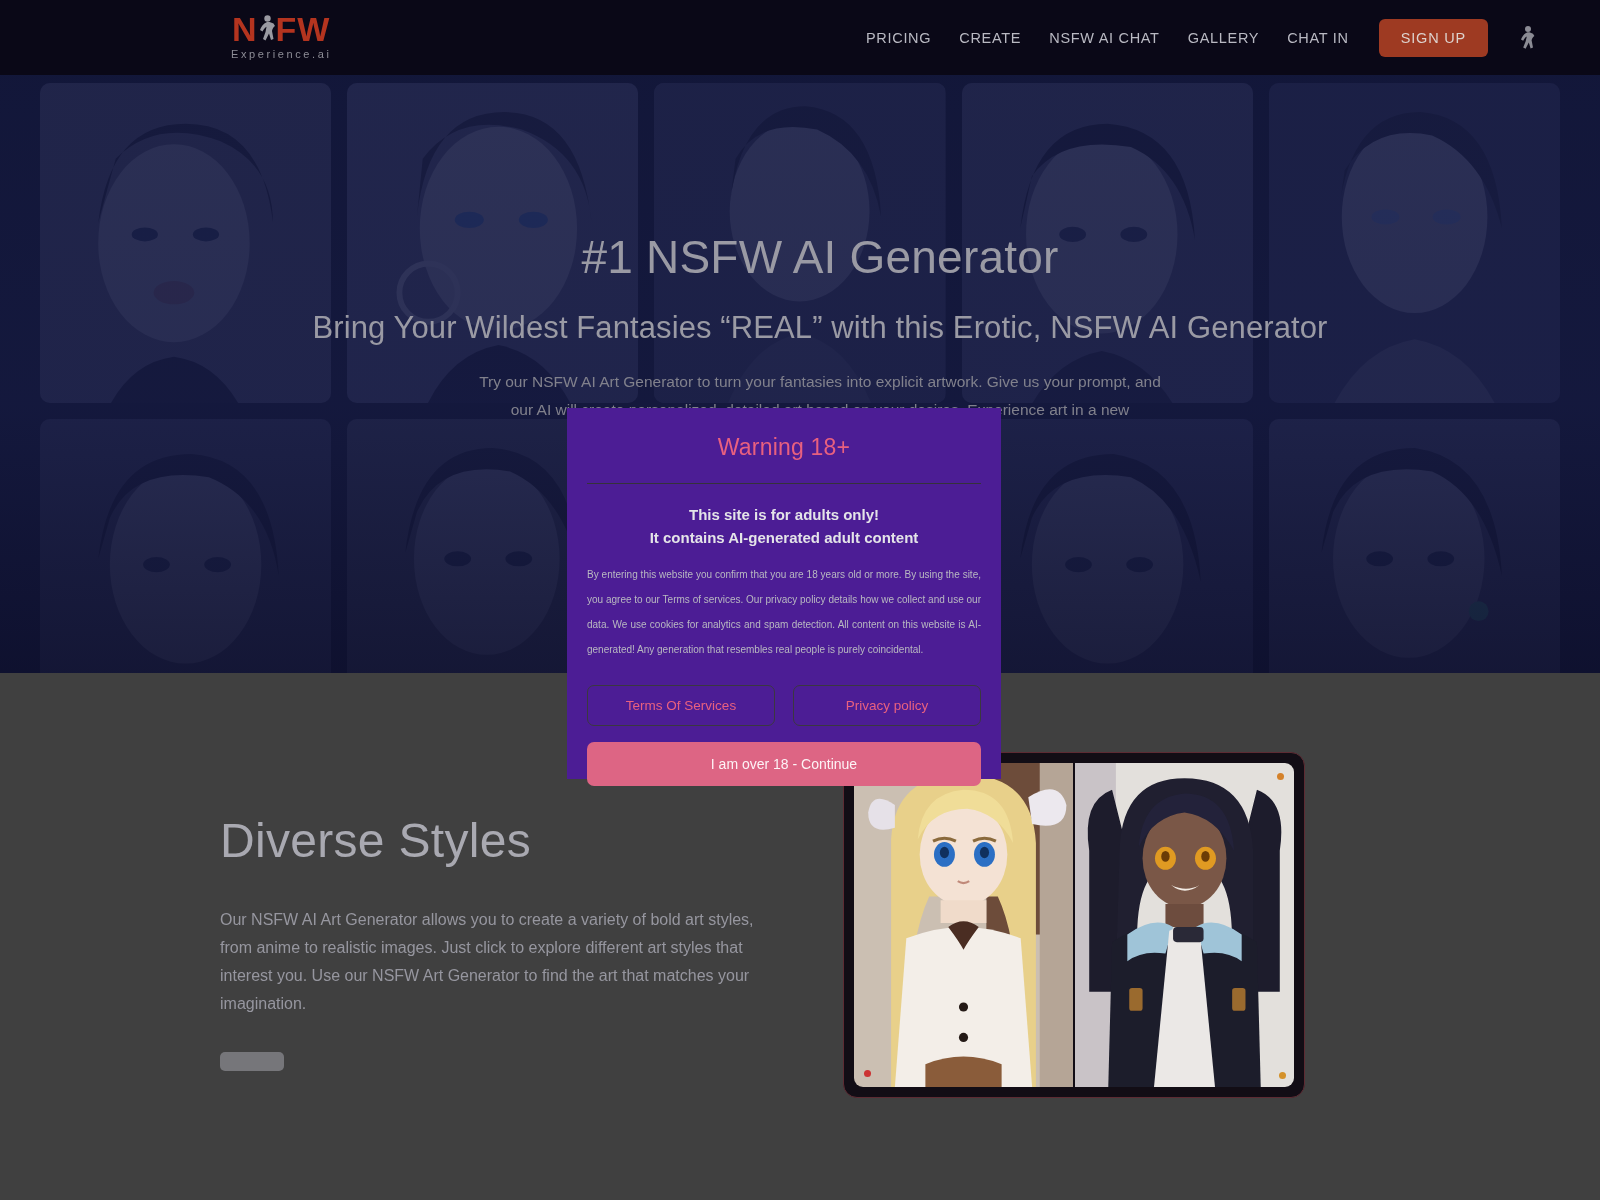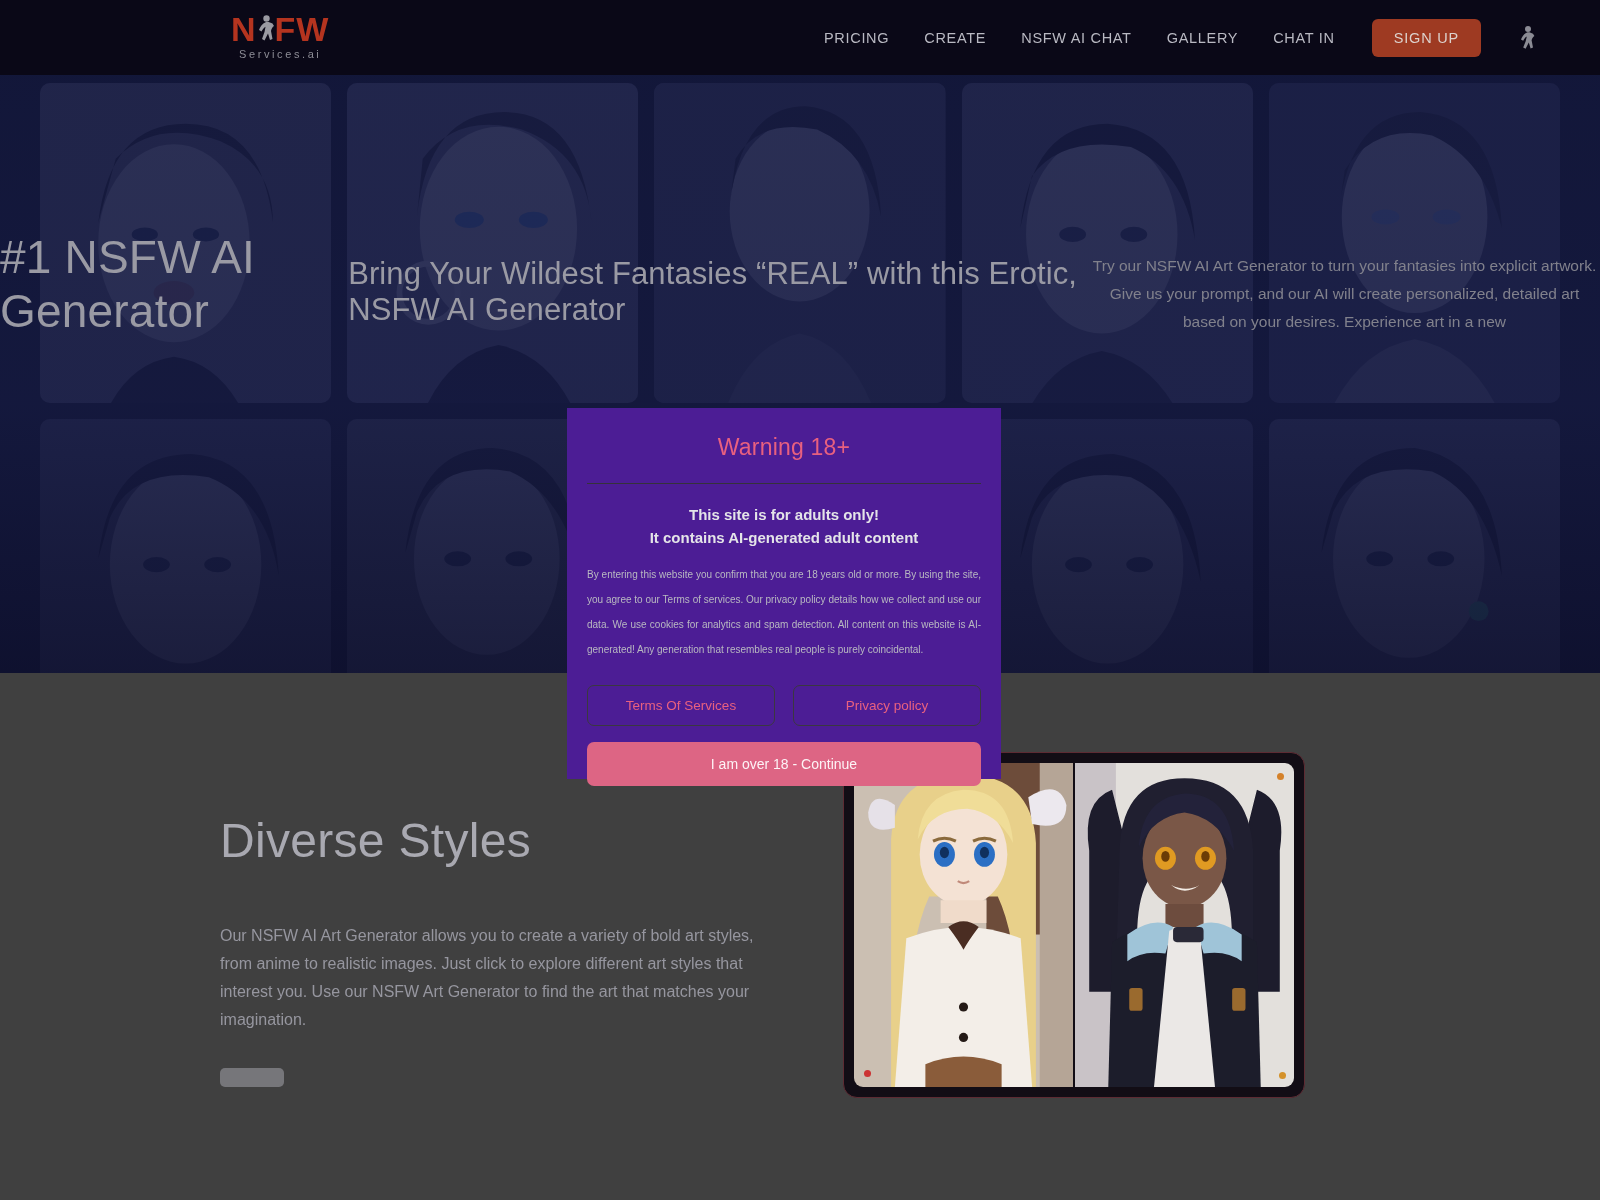--- a/index.html
+++ b/index.html
@@ -29,21 +29,21 @@
   .logo-figure {
     position:relative; display:inline-block;
     width:22px; height:30px; margin:0 -2px;
   }
   .logo-sub {
     font-size:11px; letter-spacing:2.6px; color:#8d8d96;
     margin-top:3px;
   }
   .nav {
     position:absolute; right:60px; top:0; height:75px;
-    display:flex; align-items:center; gap:11px;
+    display:flex; align-items:center; gap:4px;
   }
   .nav-link {
     color:#b9b9c2; font-size:14.5px; letter-spacing:0.7px;
     padding:0 12px; text-decoration:none; cursor:pointer;
     white-space:nowrap;
   }
   .signup-btn {
     background:#9e3a22; color:#ddd2cd; font-size:14.5px;
     letter-spacing:0.8px; padding:11px 22px; border:none;
     border-radius:6px; margin-left:14px; cursor:pointer;
@@ -73,22 +73,23 @@
   }
   .tile .face {
     position:absolute; inset:0;
   }
   .hero-overlay {
     position:absolute; inset:0;
     background:linear-gradient(180deg, rgba(18,22,58,0.80) 0%, rgba(20,24,62,0.84) 55%, rgba(14,16,46,0.90) 100%);
   }
   .hero-content {
     position:absolute; inset:0; z-index:3;
-    display:flex; flex-direction:row; 
+    display:flex; flex-direction:column; align-items:center;
     padding-top:155px;
+    margin-left:40px;
   }
   .hero-h1 {
     font-size:46px; font-weight:normal; color:#9a9aa4;
     letter-spacing:0.2px;
   }
   .hero-h2 {
     font-size:31px; font-weight:normal; color:#9a9aa4;
     margin-top:26px; letter-spacing:0.1px;
   }
   .hero-p {
@@ -103,21 +104,21 @@
   }
   .section-inner {
     position:relative; width:1600px; height:527px;
   }
   .sec-text { position:absolute; left:220px; top:140px; width:560px; }
   .sec-title {
     font-size:48px; font-weight:normal; color:#a9a9b1;
     letter-spacing:0.3px;
   }
   .sec-body {
-    margin-top:54px; font-size:16px; line-height:28px; color:#96969f;
+    margin-top:38px; font-size:16px; line-height:28px; color:#96969f;
     width:545px;
   }
   .sec-skeleton {
     margin-top:34px; width:64px; height:19px;
     background:#76767a; border-radius:5px; cursor:pointer;
   }
 
   
   .showcase {
     position:absolute; left:843px; top:752px;
@@ -190,21 +191,21 @@
           <svg width="22" height="30" viewBox="0 0 22 30">
             <g fill="#9a9aa2">
               <circle cx="11.5" cy="4.5" r="3.2"></circle>
               <path d="M11 8 C7 9.5 5 13 4 16 L6.5 17.5 C8 15 9 13.5 10.5 12.8 L9.5 18 L7 25 L9.5 26.5 L13 19.5 L15 26 L17.5 25 L16 17 C16.5 14.5 17.5 13 19 12 L17.5 9.5 C15.5 8.2 13 7.6 11 8 Z"></path>
             </g>
           </svg>
         </span>
         <span>F</span>
         <span>W</span>
       </div>
-      <div class="logo-sub">Services.ai</div>
+      <div class="logo-sub">Experience.ai</div>
     </div>
 
     <nav class="nav">
       <a class="nav-link">PRICING</a>
       <a class="nav-link">CREATE</a>
       <a class="nav-link">NSFW AI CHAT</a>
       <a class="nav-link">GALLERY</a>
       <a class="nav-link">CHAT IN</a>
       <button class="signup-btn">SIGN UP</button>
       <button class="user-icon-btn">

